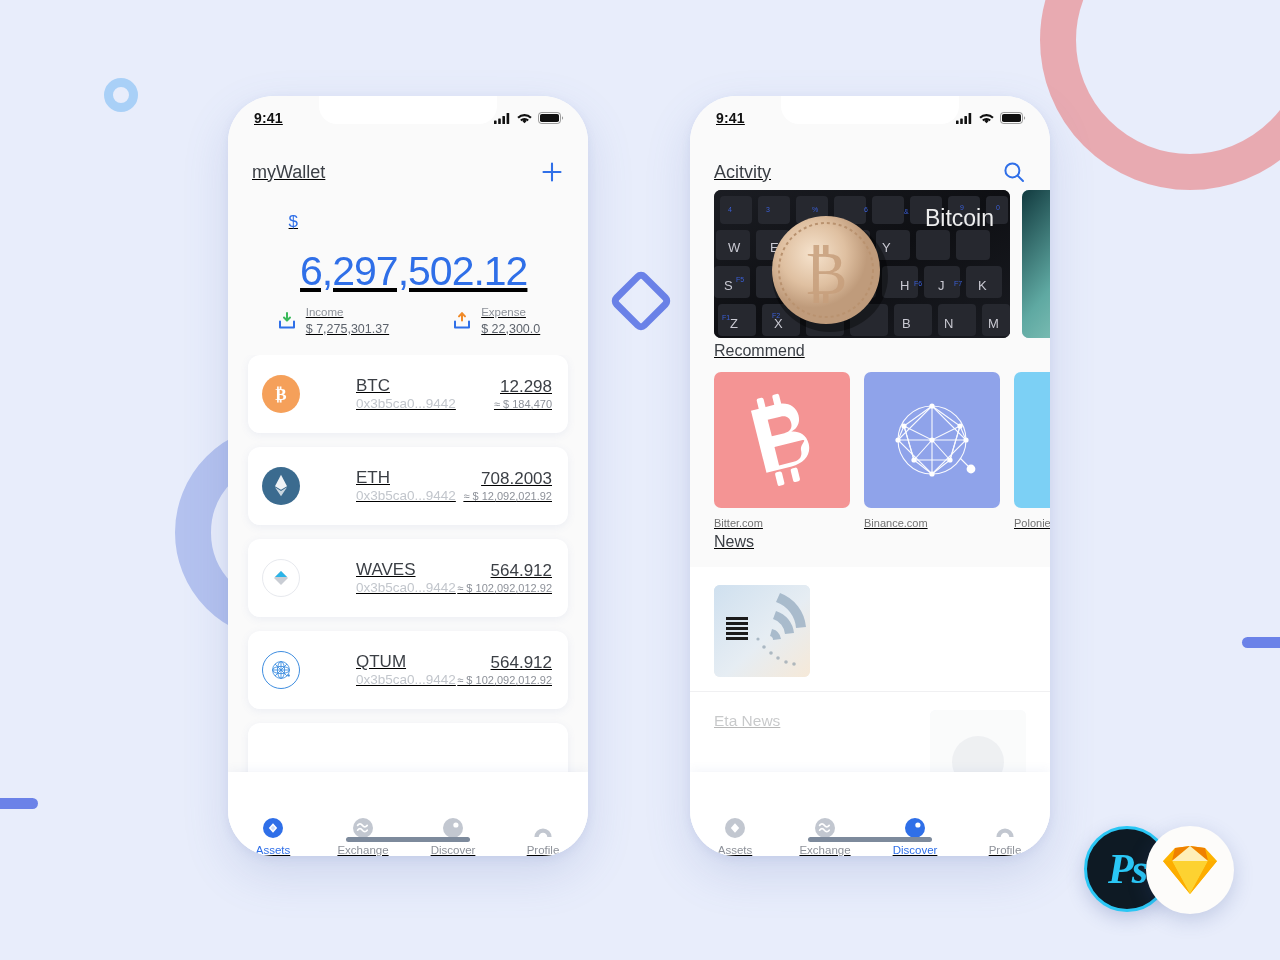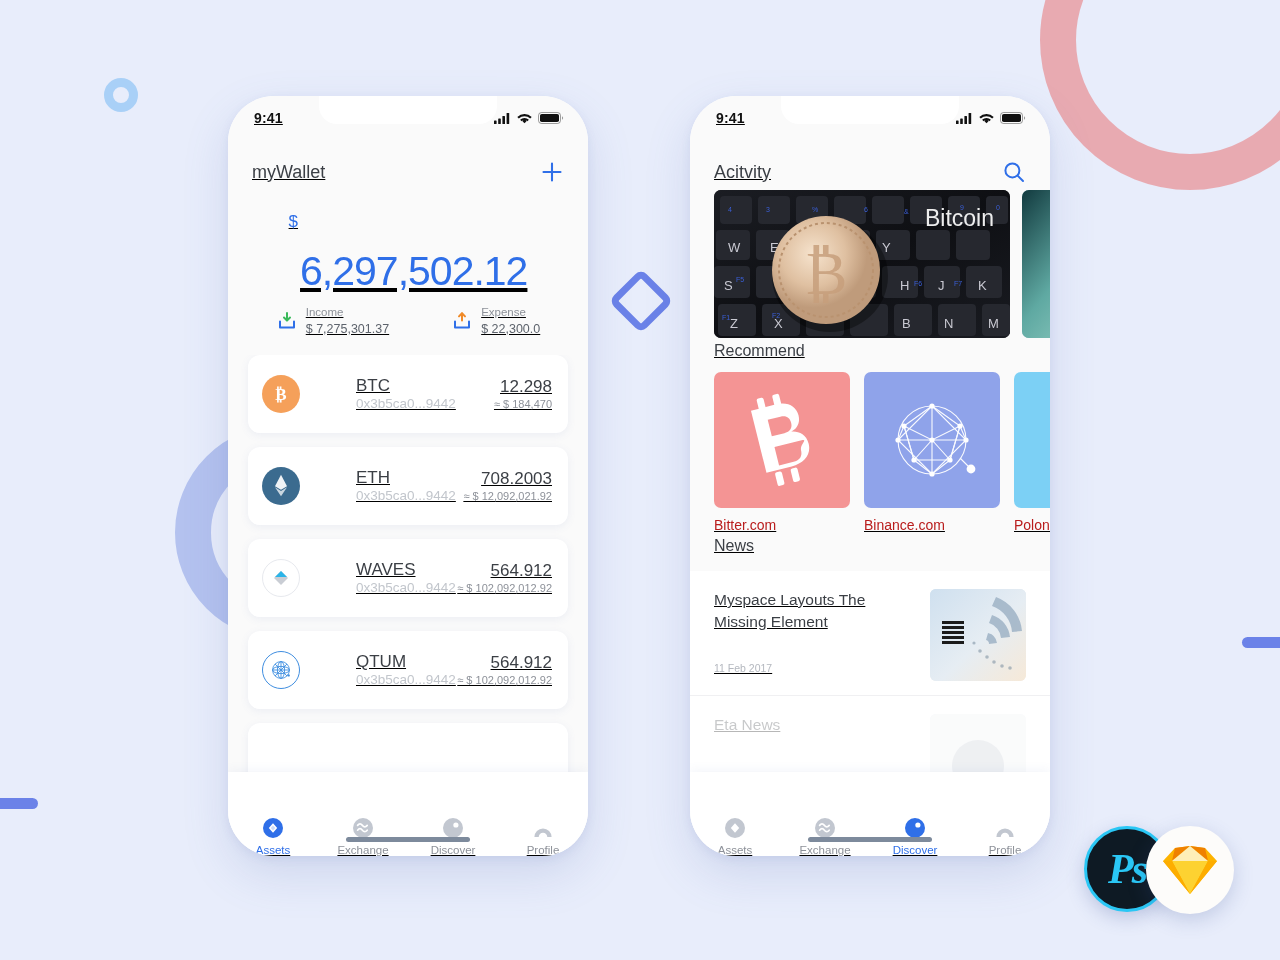--- a/index.html
+++ b/index.html
@@ -204,21 +204,21 @@
   .section-title {
     font-size: 16px; color: #3b3f45;
     padding: 4px 24px 12px 24px;
   }
   .rec-row { display: flex; gap: 14px; padding-left: 24px; }
   .rec-item { flex: 0 0 136px; }
   .rec-tile {
     width: 136px; height: 136px; border-radius: 7px;
     display: flex; align-items: center; justify-content: center;
   }
-  .rec-name { font-size: 14px; color: #b91c1c; margin-top: 9px; }
+  .rec-name { font-size: 11px; color: #737373; margin-top: 9px; }
 
   .news-list { background: #fff; margin-top: 4px; }
   .news-item {
     display: flex; align-items: flex-start;
     padding: 18px 24px 14px 24px;
     border-bottom: 1px solid #f0f0f2;
     gap: 14px;
   }
   .news-text { flex: 1 1 auto; }
   .news-title { font-size: 15.5px; color: #3b3f45; line-height: 1.4; }
@@ -628,24 +628,20 @@
             </svg>
           </div>
           <div class="rec-name">Polonie</div>
         </div>
       </div>
 
       <div class="section-title">News</div>
 
       <div class="news-list">
         <div class="news-item">
-          <div class="news-text">
-            <div class="news-title">Myspace Layouts The Missing Element</div>
-            <div class="news-date">11 Feb 2017</div>
-          </div>
           <div class="news-thumb">
             <svg width="96" height="92" viewBox="0 0 96 92">
               <defs>
                   <linearGradient id="nt" x1="0" y1="0" x2="1" y2="1">
                 <stop offset="0" stop-color="#cfe0ef"></stop>
                     <stop offset=".55" stop-color="#e6edf3"></stop>
                     <stop offset="1" stop-color="#f6e9d8"></stop>
               </linearGradient>
                 </defs>
               <rect width="96" height="92" fill="url(#nt)"></rect>

